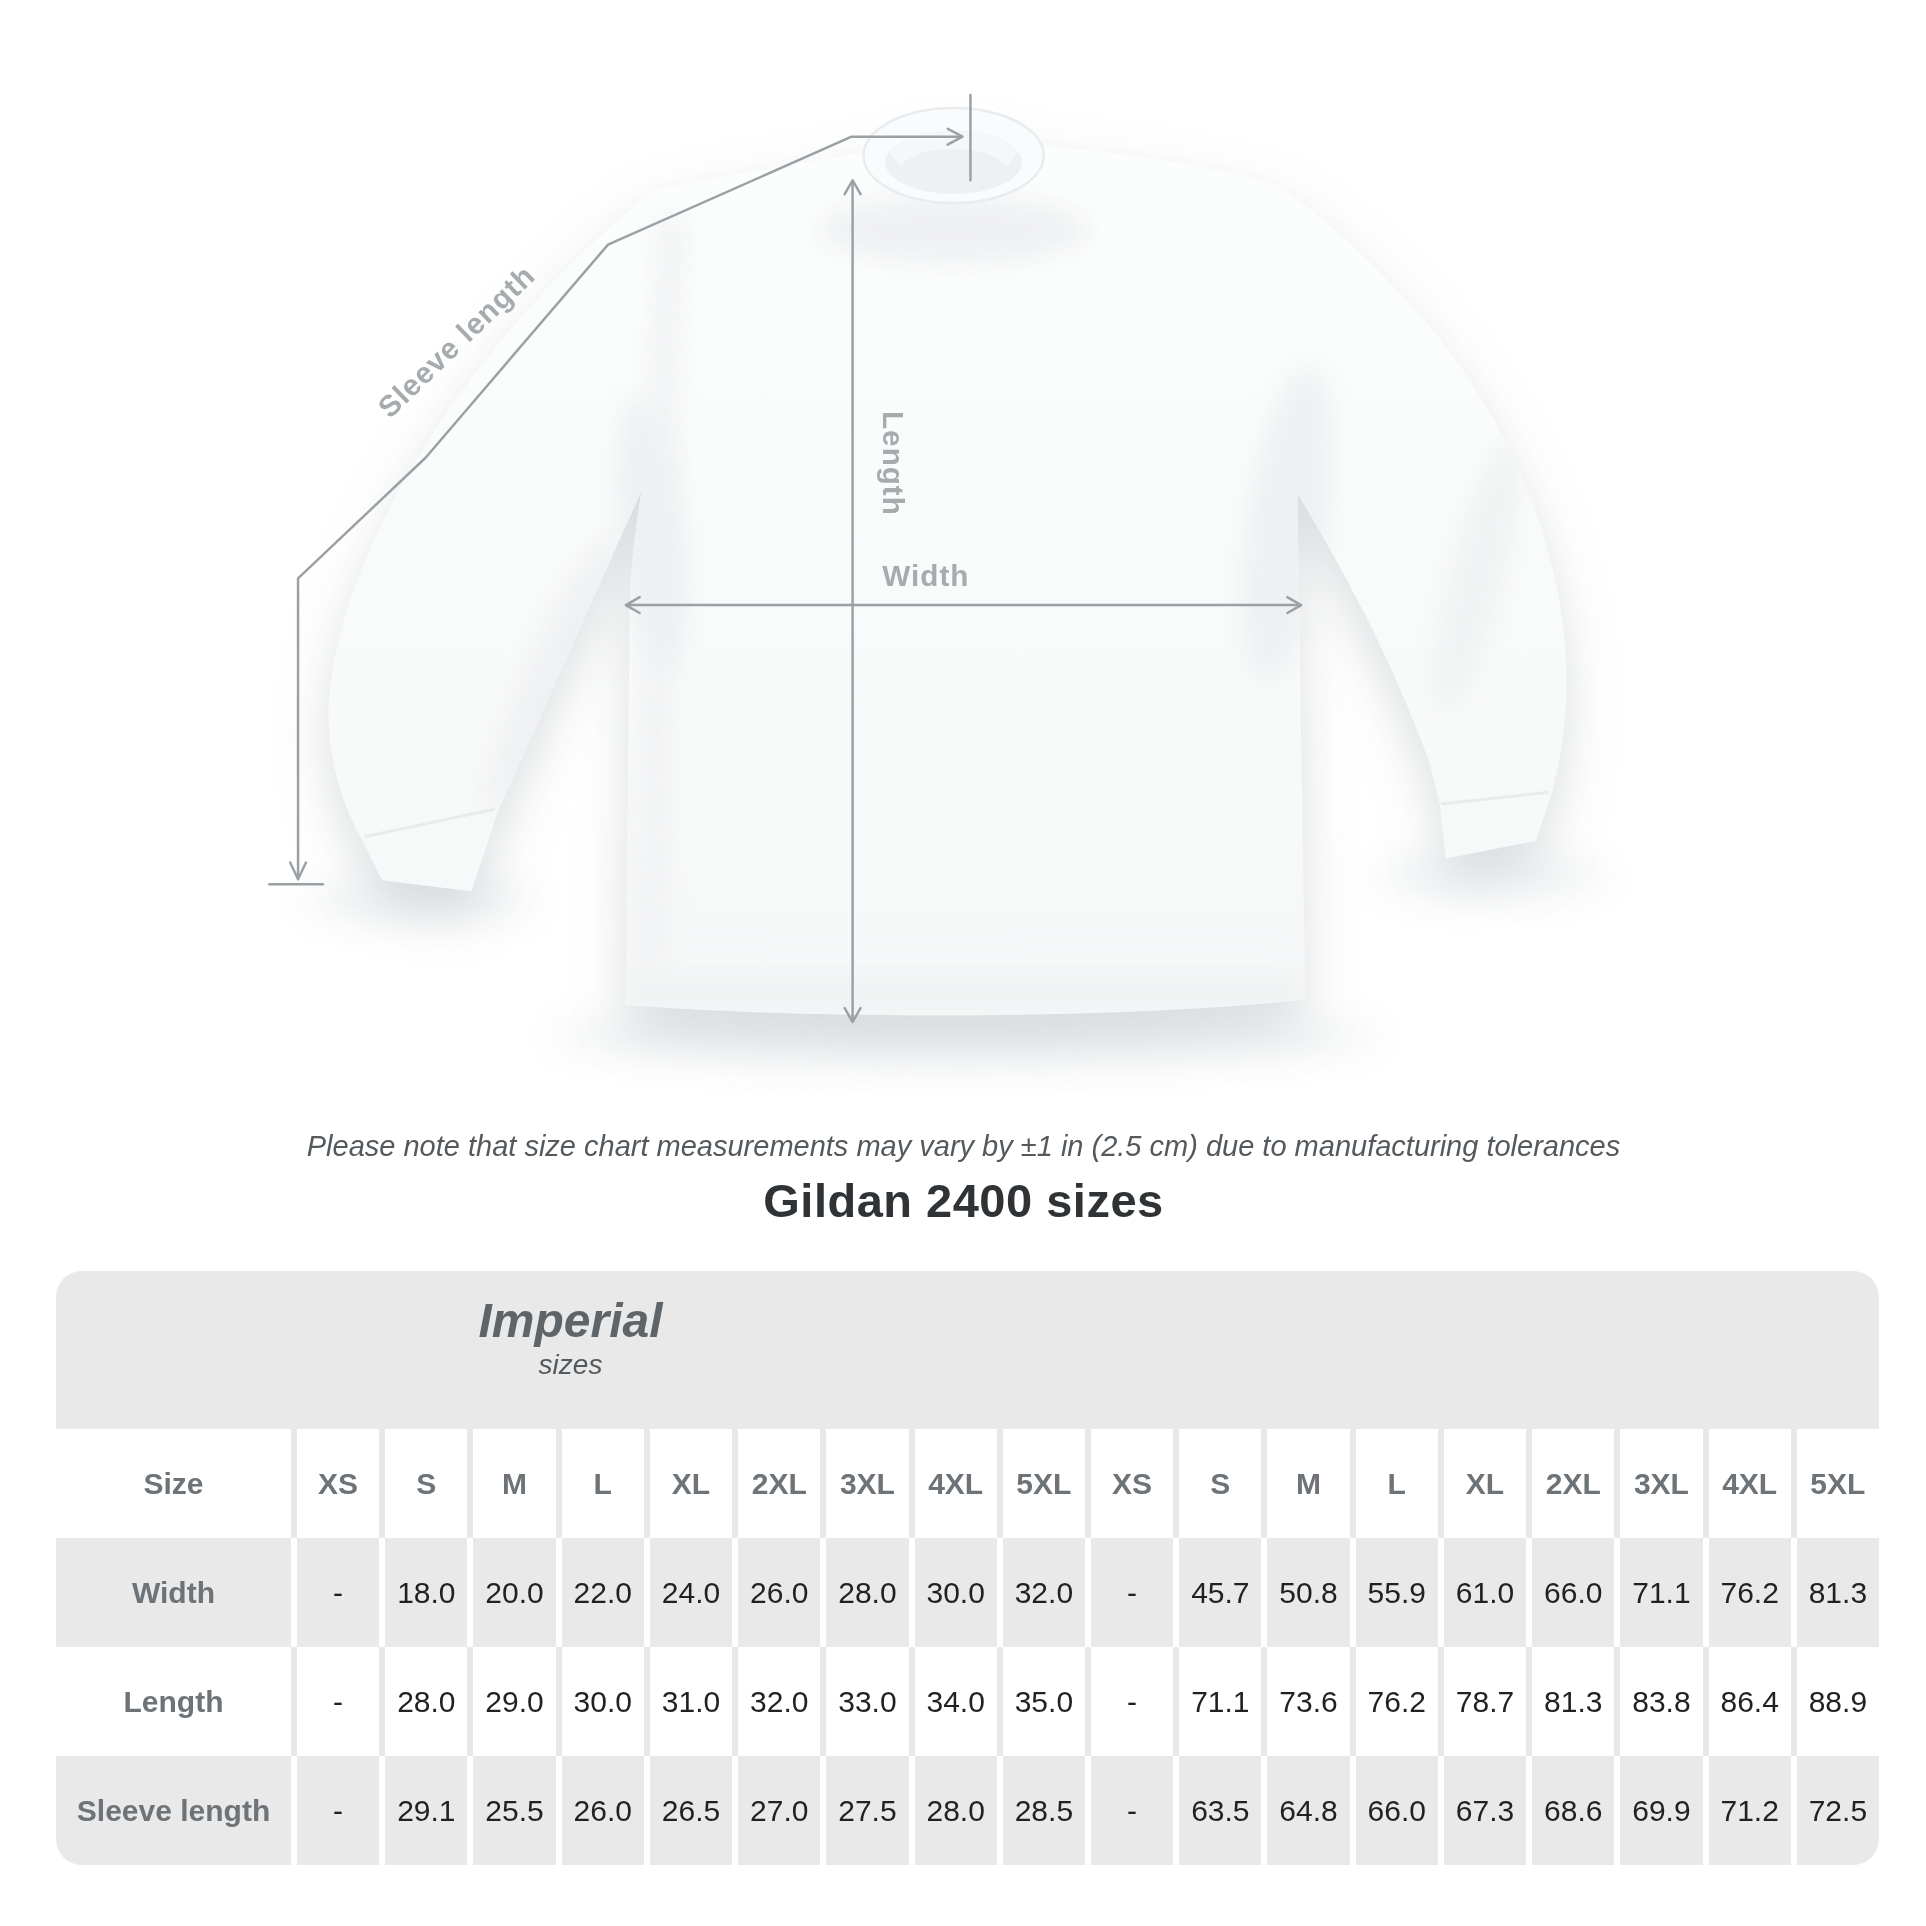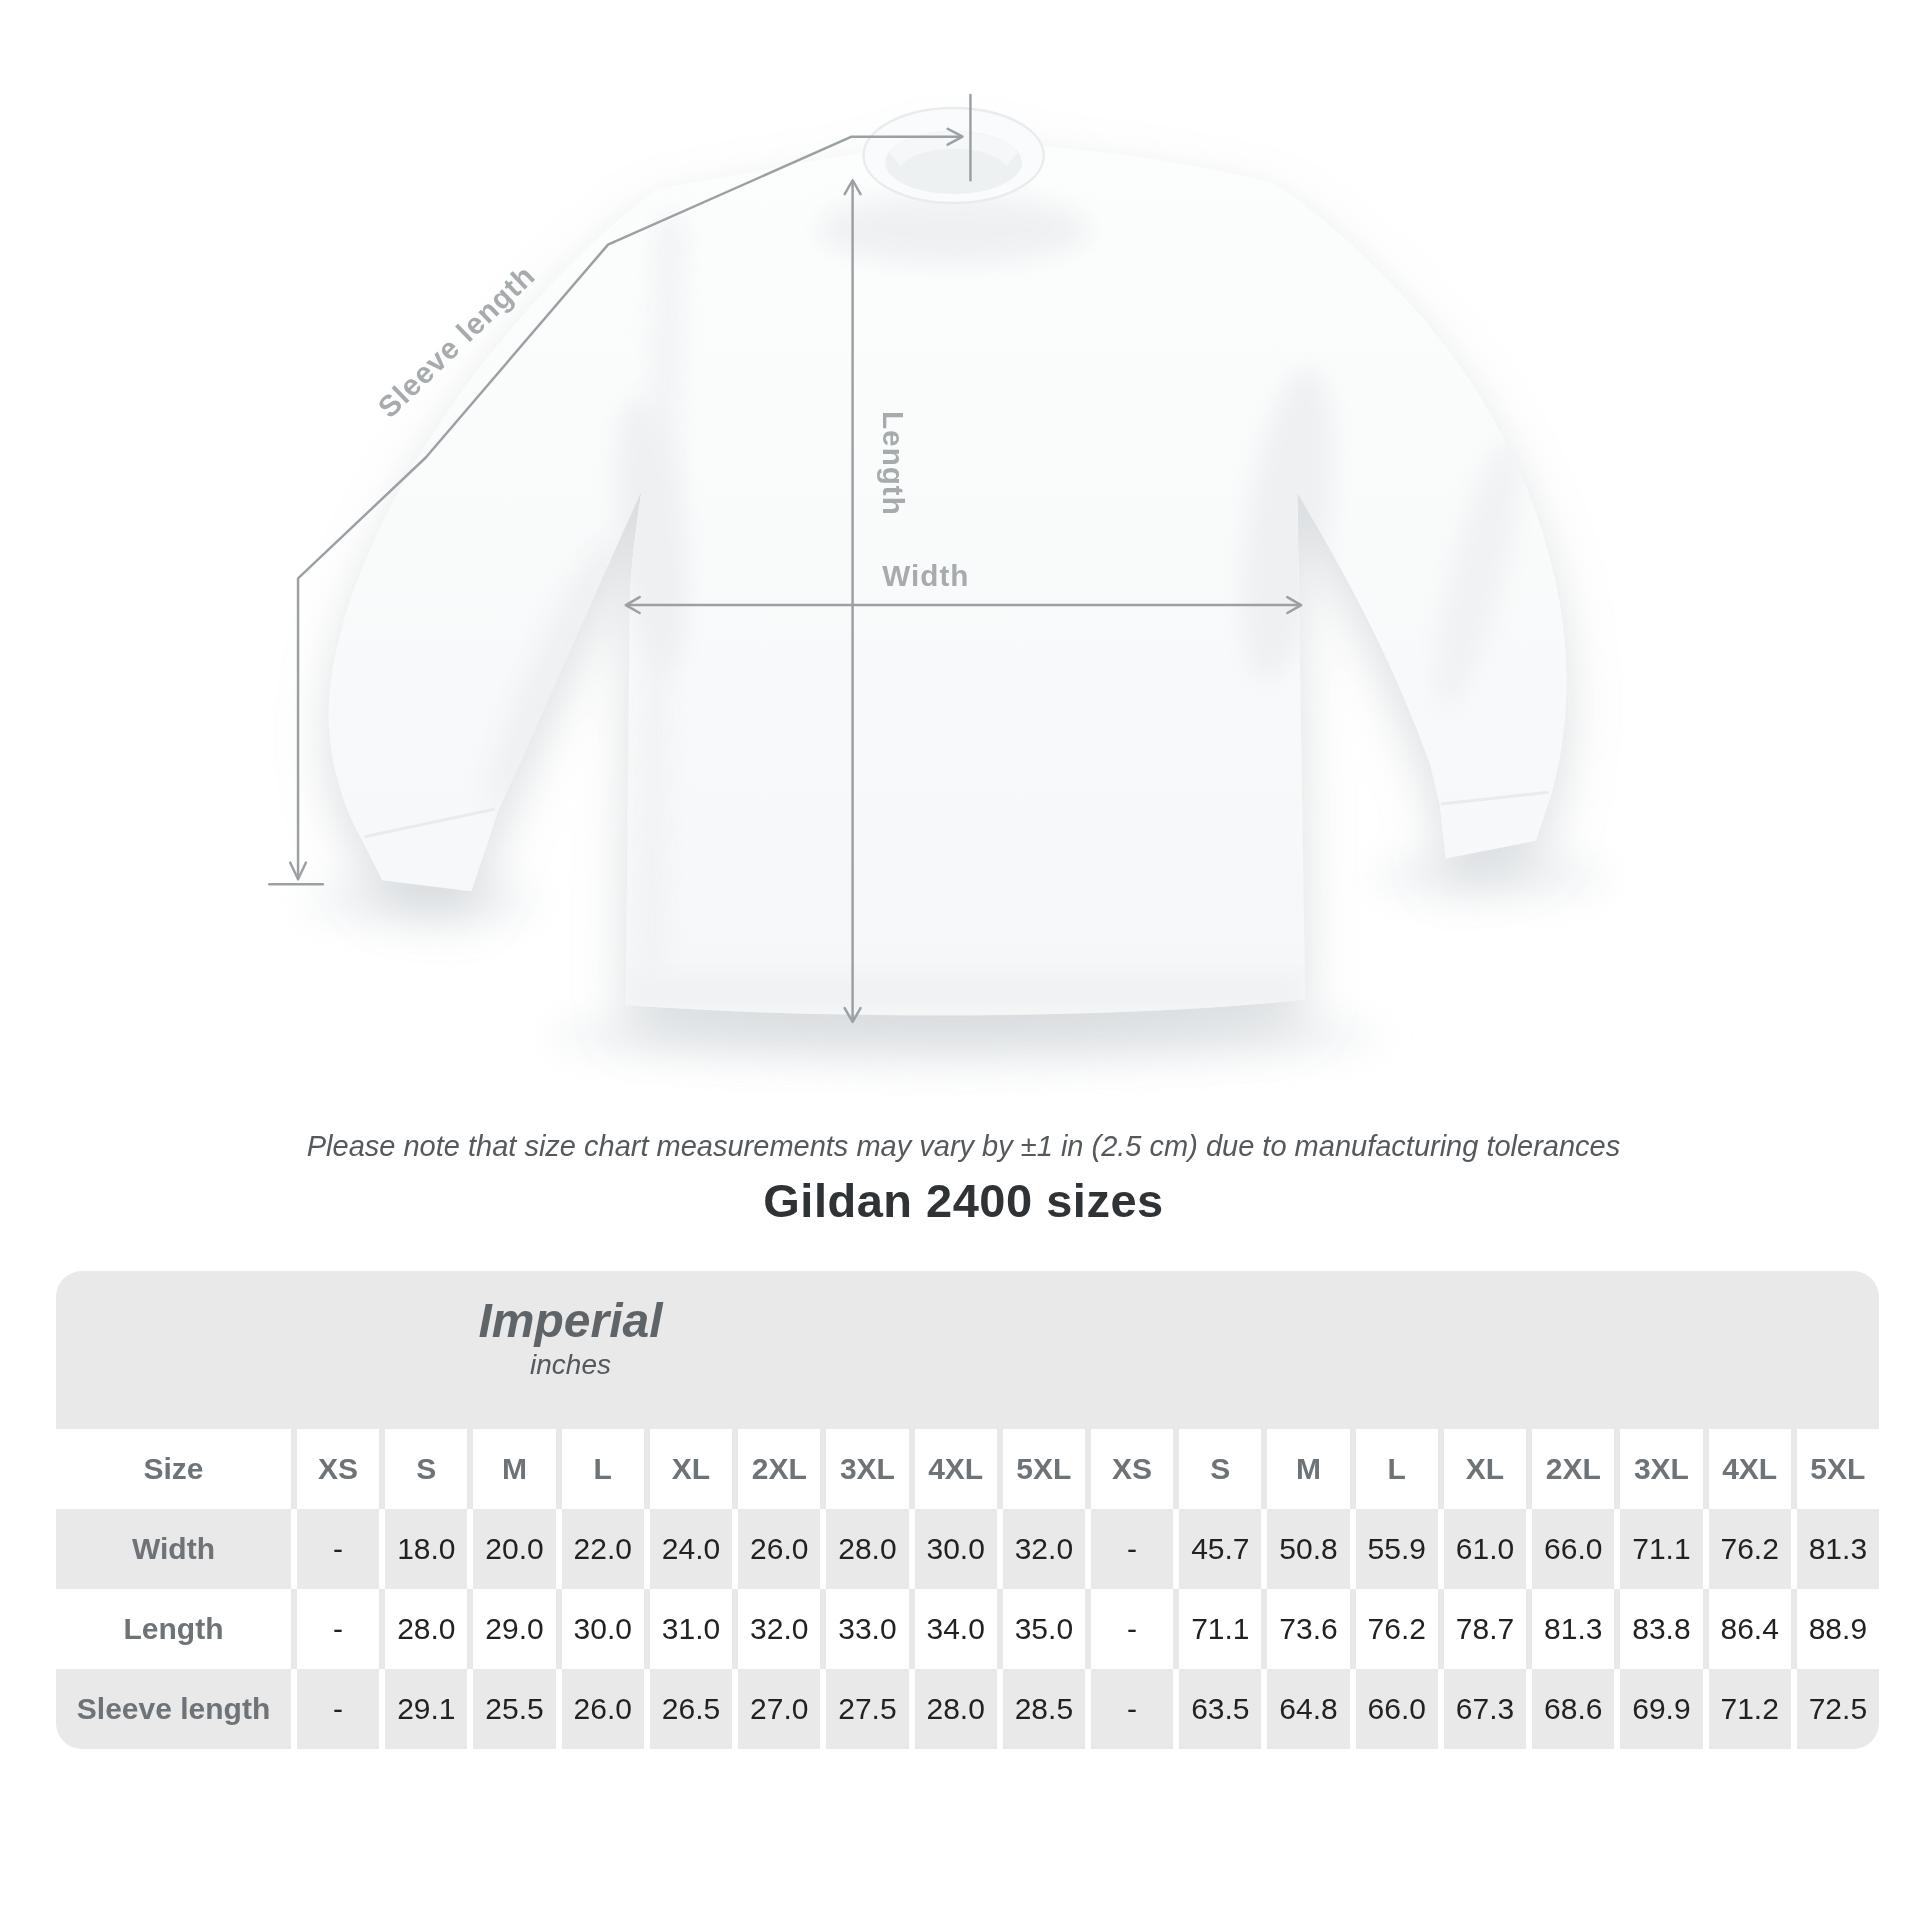--- a/index.html
+++ b/index.html
@@ -26,21 +26,21 @@
     display:flex;width:100%;height:158px;background:var(--panel-gray);
     border-radius:26px 26px 0 0;
   }
   .band-half{display:flex;flex-direction:column;align-items:center;justify-content:flex-start;padding-top:24px;box-sizing:border-box;}
   .band-half.imp{width:1029px;}
   .band-half.met{width:794px;}
   .uname{font-size:48px;font-weight:bold;font-style:italic;color:var(--unit-heading);line-height:51px;}
   .uunit{font-size:28px;font-style:italic;color:var(--subtitle-color);line-height:38px;}
   .trow{
     display:grid;grid-template-columns:235px repeat(18,1fr);column-gap:6px;
-    width:100%;height:80px;
+    width:100%;height:109px;
   }
   .trow.rowwhite{background:#e7e8e9;}   
   .trow.rowgray{background:#ffffff;}    
   .cell{display:flex;align-items:center;justify-content:center;}
   .rowwhite .cell{background:#ffffff;}
   .rowgray  .cell{background:var(--panel-gray);}
   .trow.last .cell:first-child{border-radius:0 0 0 26px;}
   .trow.last .cell:last-child{border-radius:0 0 26px 0;}
   .hdr{font-size:30px;font-weight:bold;color:var(--header-text);}
   .val{font-size:30px;color:var(--value-text);}
@@ -153,21 +153,21 @@
 </svg>
 </div>
 
 <div class="page-title">Gildan 2400 sizes</div>
 <div class="page-subtitle">Please note that size chart measurements may vary by ±1 in (2.5 cm) due to manufacturing tolerances</div>
 
 <div class="size-table">
   <div class="band">
     <div class="band-half imp">
       <div class="uname">Imperial</div>
-      <div class="uunit">inches</div>
+      <div class="uunit">sizes</div>
     </div>
   </div>
   <div id="grid-rows">
       <div class="trow rowwhite">
         <div class="cell hdr">Size</div>
         <div class="cell hdr">XS</div>
         <div class="cell hdr">S</div>
         <div class="cell hdr">M</div>
         <div class="cell hdr">L</div>
         <div class="cell hdr">XL</div>

